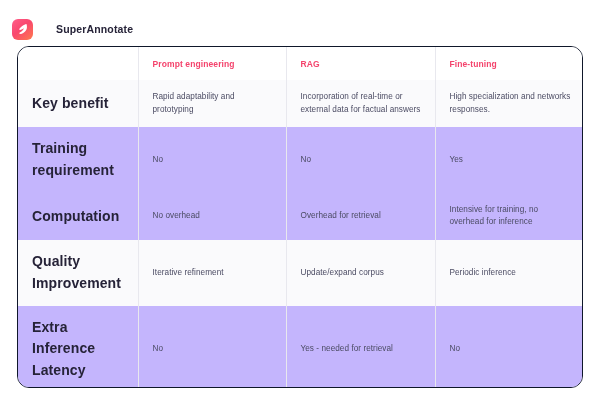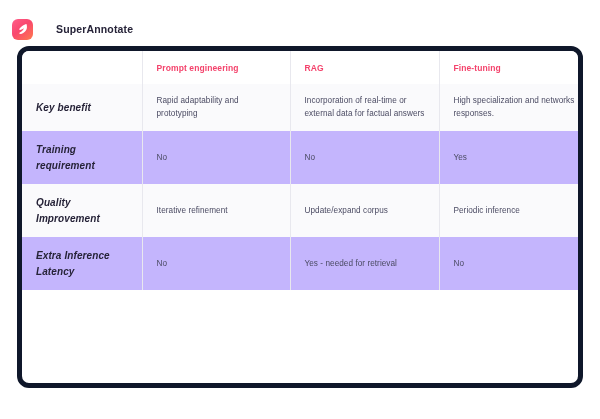--- a/index.html
+++ b/index.html
@@ -44,21 +44,21 @@
   }
 
   
   .card {
     position: absolute;
     left: 17px;
     top: 46px;
     width: 566px;
     height: 342px;
     background: #ffffff;
-    border: 5px solid #0f172a;
+    border: 1px solid #0f172a;
     border-radius: 12px;
     overflow: hidden;
   }
 
   table.compare {
     width: 100%;
     border-collapse: collapse;
     table-layout: fixed;
   }
 
@@ -88,23 +88,22 @@
     color: #4b4b63;
     padding: 11px 12px 11px 14px;
     vertical-align: middle;
     line-height: 1.55;
     letter-spacing: 0.05px;
   }
 
   tbody td.label {
     font-weight: bold;
     color: #262338;
-    font-size: 10px;
+    font-size: 14px;
     letter-spacing: 0.1px;
-    font-style: italic;
   }
 
   tbody td.cell { border-left: 1px solid #e8e8ee; }
 </style>
 </head>
 <body>
 
 <div class="brand">
   <span class="brand-mark">
     <svg viewBox="0 0 21 21" width="21" height="21" aria-hidden="true">
@@ -136,20 +135,26 @@
         <td class="cell">Rapid adaptability and prototyping</td>
         <td class="cell">Incorporation of real-time or external data for factual answers</td>
         <td class="cell">High specialization and networks responses.</td>
       </tr>
       <tr>
         <td class="label">Training requirement</td>
         <td class="cell">No</td>
         <td class="cell">No</td>
         <td class="cell">Yes</td>
       </tr>
+      <tr>
+        <td class="label">Computation</td>
+        <td class="cell">No overhead</td>
+        <td class="cell">Overhead for retrieval</td>
+        <td class="cell">Intensive for training, no overhead for inference</td>
+      </tr>
       <tr class="alt">
         <td class="label">Quality Improvement</td>
         <td class="cell">Iterative refinement</td>
         <td class="cell">Update/expand corpus</td>
         <td class="cell">Periodic inference</td>
       </tr>
       <tr>
         <td class="label">Extra Inference Latency</td>
         <td class="cell">No</td>
         <td class="cell">Yes - needed for retrieval</td>

